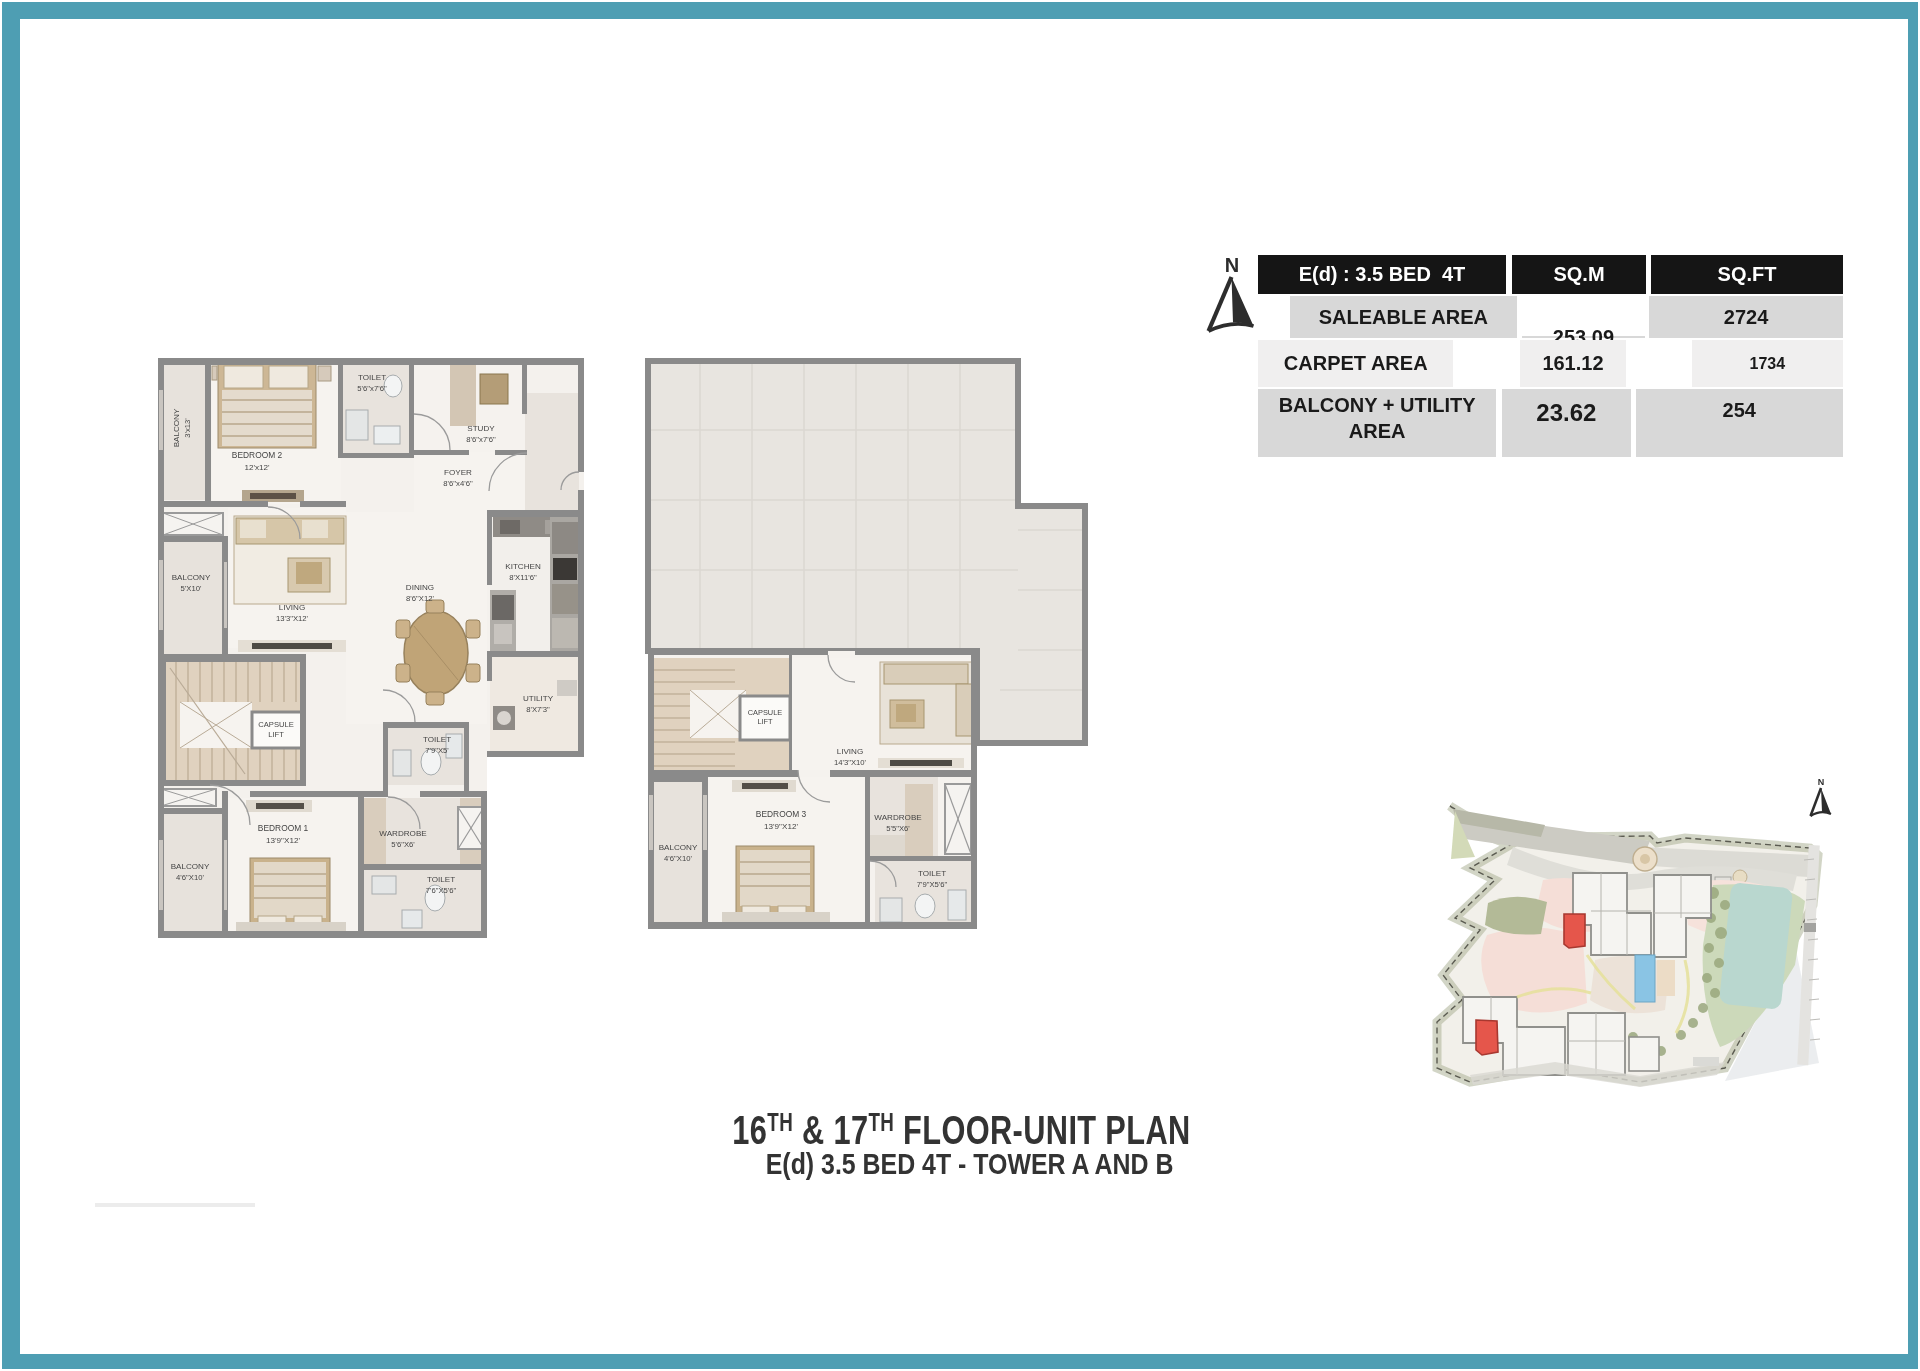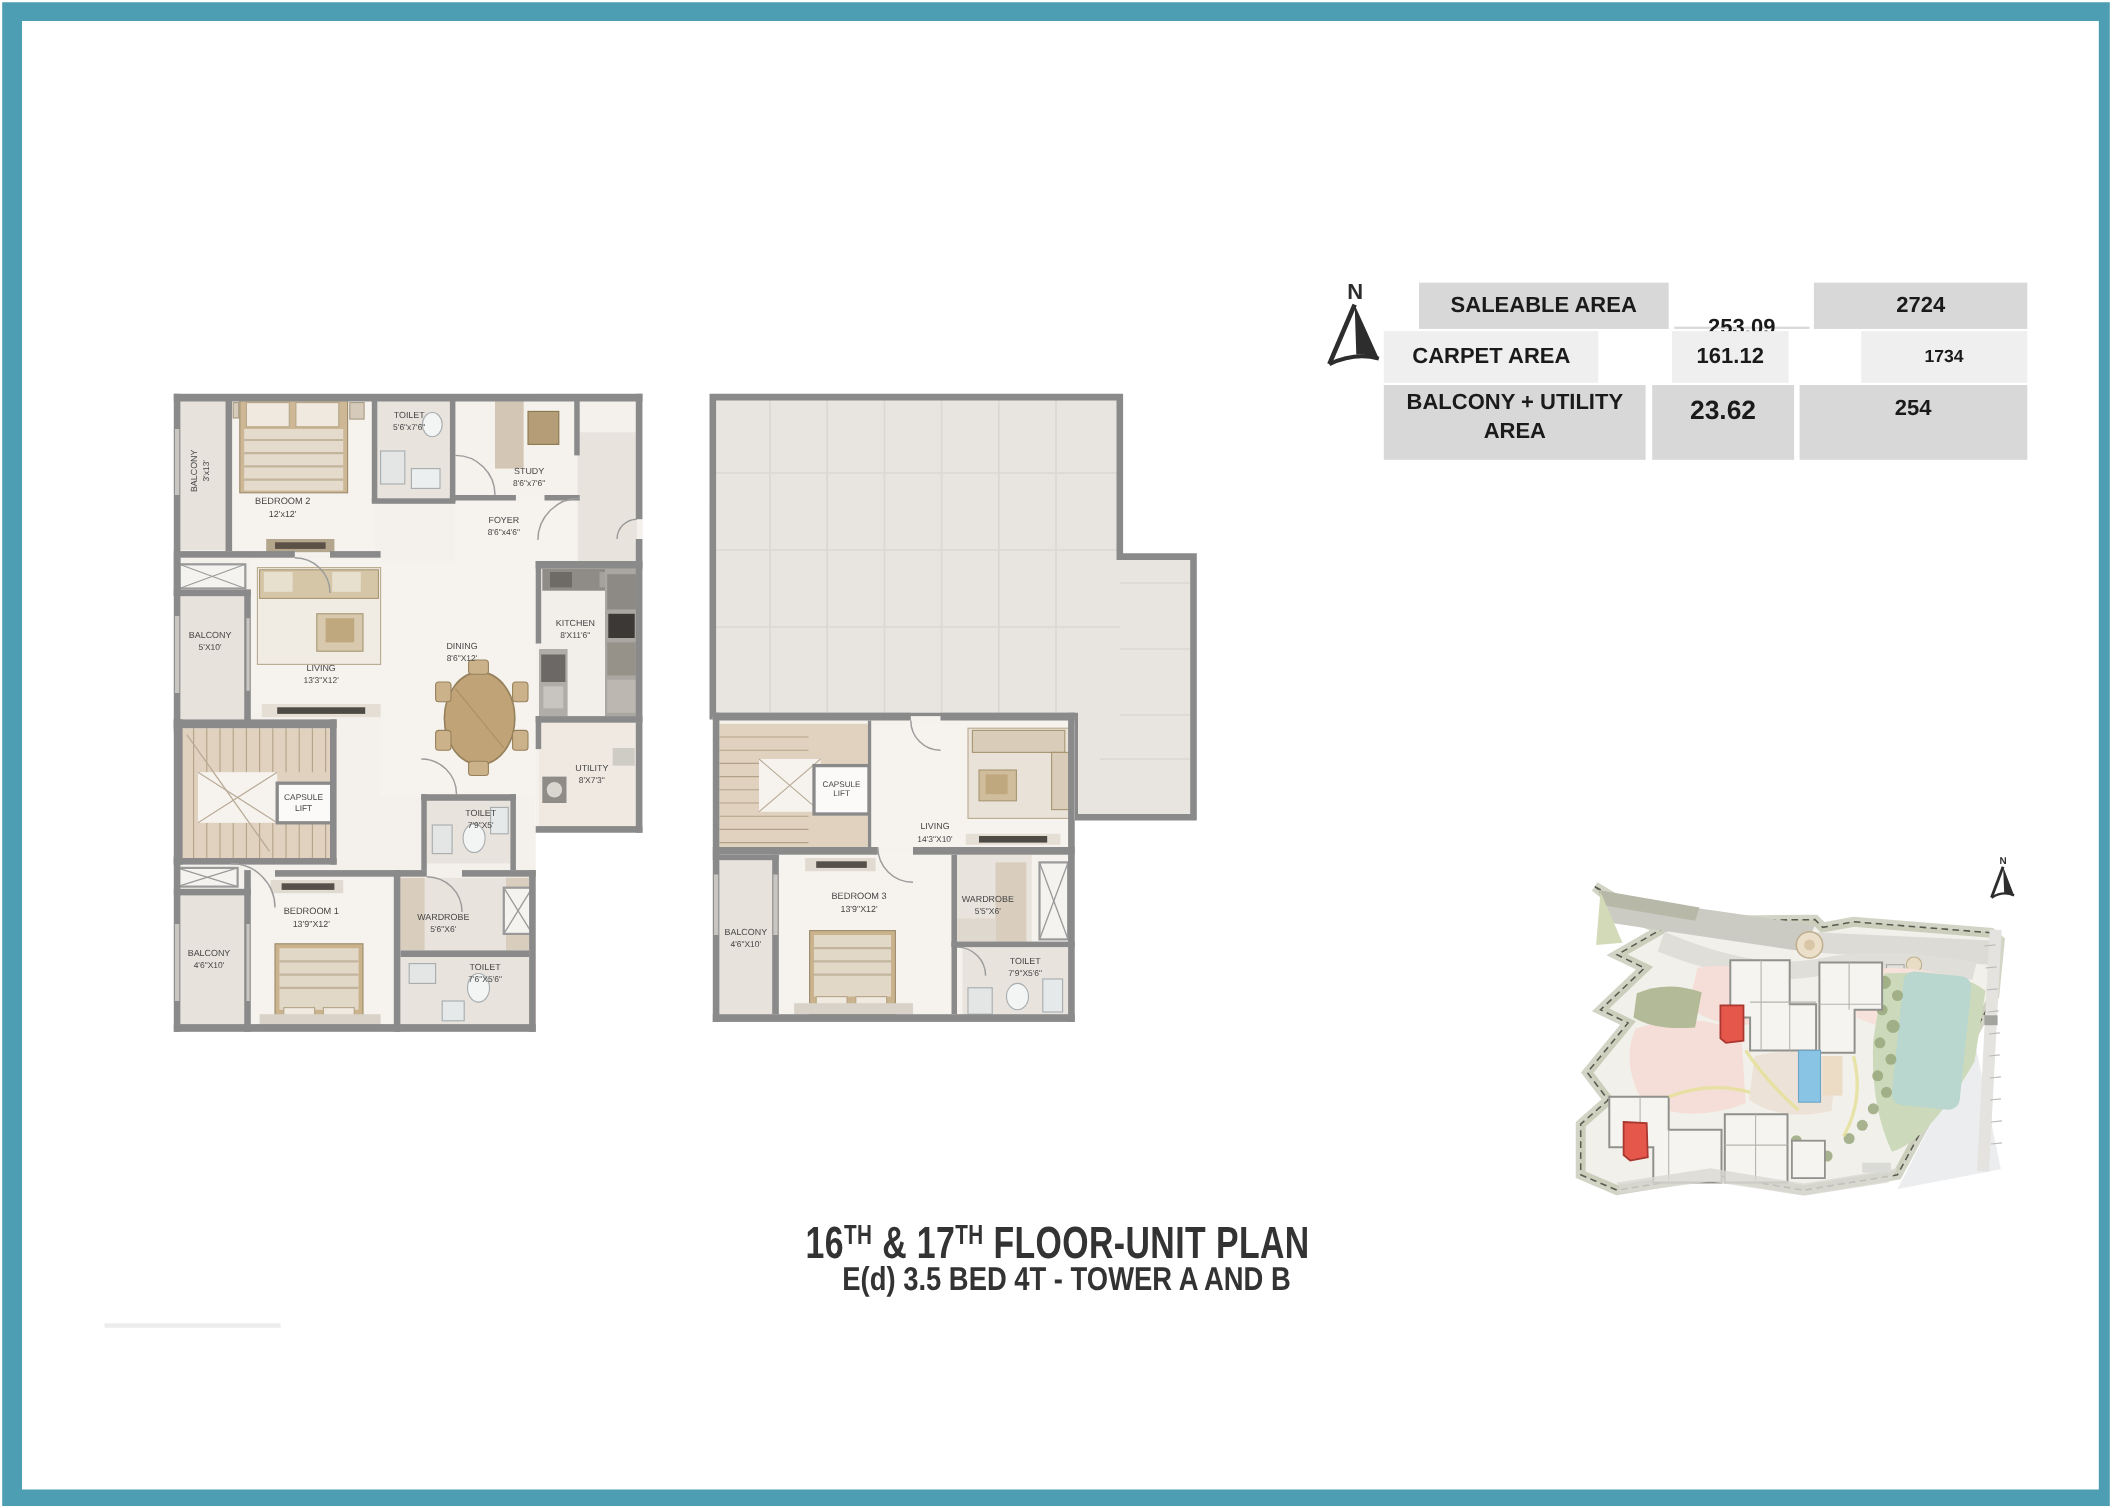--- a/index.html
+++ b/index.html
@@ -489,20 +489,27 @@
 
 <svg class="abs" style="left:1204px;top:250px" width="56" height="84" viewBox="0 0 56 84">
   <text x="28" y="22" font-size="20" font-weight="bold" fill="#2c2c2c" text-anchor="middle" font-family="Liberation Sans">N</text>
   <path d="M27.5 27 L49.5 76 Q37 71.5 29 72.5 L27.5 27 Z" fill="#2d2d2d"></path>
   <path d="M27.5 27 L4.5 81" stroke="#2d2d2d" stroke-width="4.2" fill="none"></path>
   <path d="M4.5 81 Q28 70 49.5 76" stroke="#2d2d2d" stroke-width="3.6" fill="none"></path>
 </svg>
 
 <div class="abs" style="left:1258px;top:255px;width:585px;">
 
+  <div style="display:flex;height:39px;gap:0;">
+    <div style="width:248px;background:#151515;color:#fff;font-weight:bold;font-size:20px;display:flex;align-items:center;justify-content:center;">E(d) : 3.5 BED&nbsp; 4T</div>
+    <div style="width:6px;"></div>
+    <div style="width:134px;background:#151515;color:#fff;font-weight:bold;font-size:20px;display:flex;align-items:center;justify-content:center;">SQ.M</div>
+    <div style="width:5px;"></div>
+    <div style="width:192px;background:#151515;color:#fff;font-weight:bold;font-size:20px;display:flex;align-items:center;justify-content:center;">SQ.FT</div>
+  </div>
   <div style="height:2px;"></div>
 
   <div style="display:flex;height:42px;">
     <div style="width:248px;background:#d8d8d8;color:#1a1a1a;font-weight:bold;font-size:20px;display:flex;align-items:center;justify-content:center;margin-left:32px;">SALEABLE AREA</div>
     <div style="width:6px;"></div>
     <div style="width:134px;background:#d8d8d8;color:#1a1a1a;font-weight:bold;font-size:20px;display:flex;align-items:center;justify-content:center;margin-top:40px;">253.09</div>
     <div style="width:5px;"></div>
     <div style="width:212px;background:#d8d8d8;color:#1a1a1a;font-weight:bold;font-size:20px;display:flex;align-items:center;justify-content:center;">2724</div>
   </div>
   <div style="height:2px;"></div>

